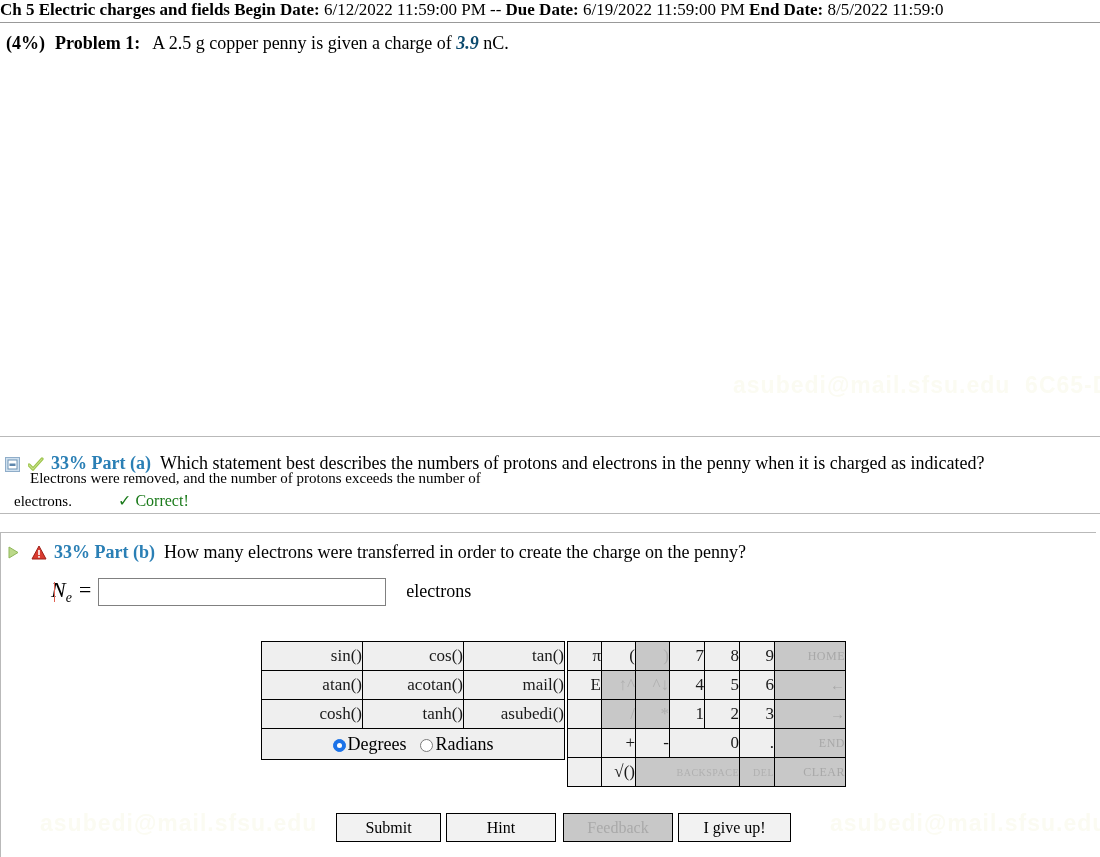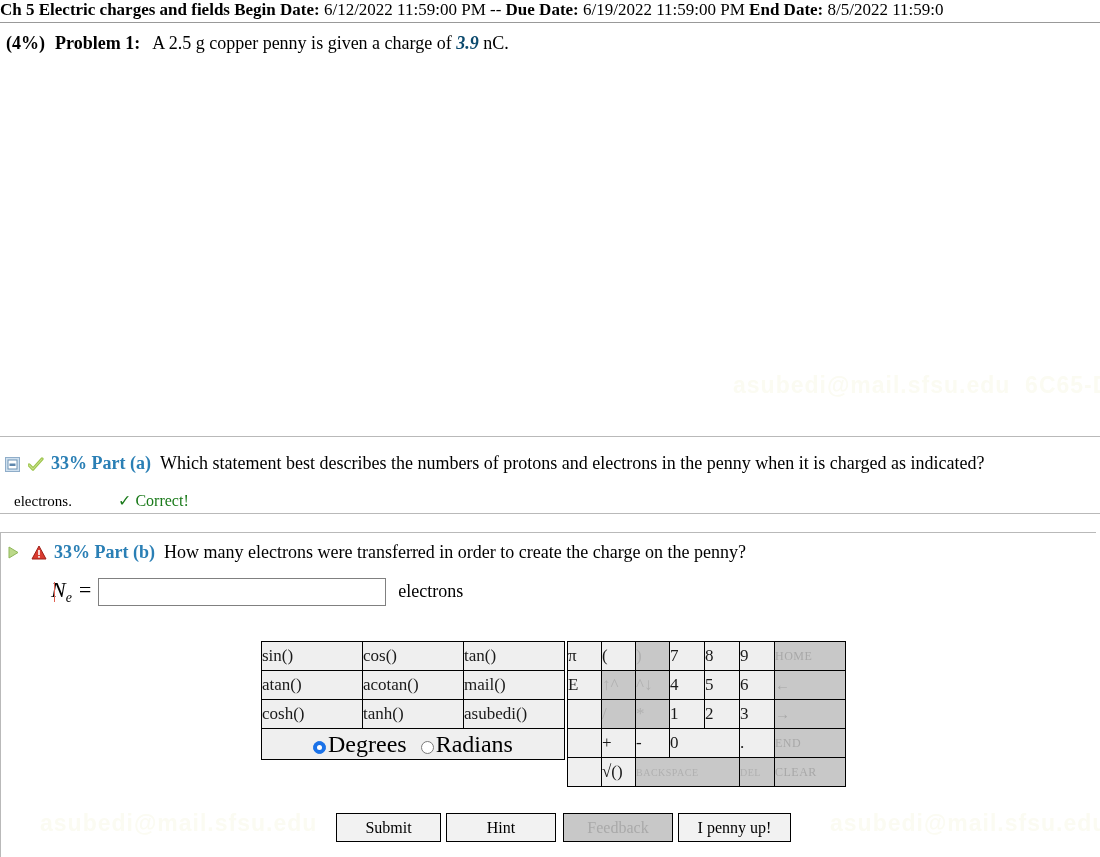--- a/index.html
+++ b/index.html
@@ -184,37 +184,37 @@
   .caret {
     position: absolute;
     left: 53px;
     top: 49px;
     width: 1px;
     height: 20px;
     background: #e06050;
   }
   .unit-label {
     font-size: 18px;
-    margin-left: 12px;
+    margin-left: 20px;
     white-space: nowrap;
   }
 
   
   .keypad {
     position: absolute;
     left: 261px; top: 641px;
     display: flex;
     align-items: flex-start;
     z-index: 3;
   }
   table.kp { border-collapse: collapse; }
   table.kp td {
     border: 1px solid #000;
     background: #efefef;
-    text-align: left;
+    text-align: right;
     font-family: "Liberation Serif", serif;
     font-size: 17px;
     color: #1a1a1a;
     height: 28px;
     padding: 0;
     cursor: pointer;
   }
   table.kp td.fn { width: 100px; }
   table.kp td.dis {
     background: #c8c8c8;
@@ -241,21 +241,21 @@
   table.kp td.small {
     font-size: 10px;
     letter-spacing: 0.5px;
   }
   .mode-cell {
     background: #efefef;
     border: 1px solid #000;
     border-top: none;
     height: 30px;
     text-align: center;
-    font-size: 24px;
+    font-size: 18px;
     white-space: nowrap;
     line-height: 30px;
   }
   .radio {
     display: inline-block;
     width: 13px; height: 13px;
     border-radius: 50%;
     border: 1px solid #7a7a7a;
     background: #fff;
     vertical-align: -2px;
@@ -330,20 +330,21 @@
     </span>
     <span class="icon-box" style="margin-left:8px;">
       <svg class="ic" width="16" height="15" viewBox="0 0 16 15">
         <path d="M1 8 L5 12 L14 2" stroke="#9bc44a" stroke-width="3.2" fill="none" stroke-linecap="round" stroke-linejoin="round"></path>
         <path d="M1 8 L5 12 L14 2" stroke="#c9e08a" stroke-width="1.1" fill="none" stroke-linecap="round" stroke-linejoin="round"></path>
       </svg>
     </span>
     <span class="part-pct">33% Part (a)</span>
     <span class="part-q">Which statement best describes the numbers of protons and electrons in the penny when it is charged as indicated?</span>
   </div>
+  <div class="ans-line-1">Electrons were removed, and the number of protons exceeds the number of</div>
   <div class="ans-line-2">electrons.</div>
   <div class="correct-tag">✓ Correct!</div>
 </div>
 
 <div class="part-b">
   <div class="part-b-head">
     <span class="icon-box" style="margin-top:3px;">
       <svg class="ic" width="15" height="15" viewBox="0 0 15 15">
         <path d="M3 2 L12 7.5 L3 13 Z" fill="#bcd98a" stroke="#8fb75a" stroke-width="1"></path>
       </svg>
@@ -439,14 +440,14 @@
       <td class="sidebtn">CLEAR</td>
     </tr>
   </tbody>
     </table>
 </div>
 
 <div class="actions">
   <button class="act-btn b1">Submit</button>
   <button class="act-btn b2">Hint</button>
   <button class="act-btn b3">Feedback</button>
-  <button class="act-btn b4">I penny up!</button>
+  <button class="act-btn b4">I give up!</button>
 </div>
 
 </body></html>

